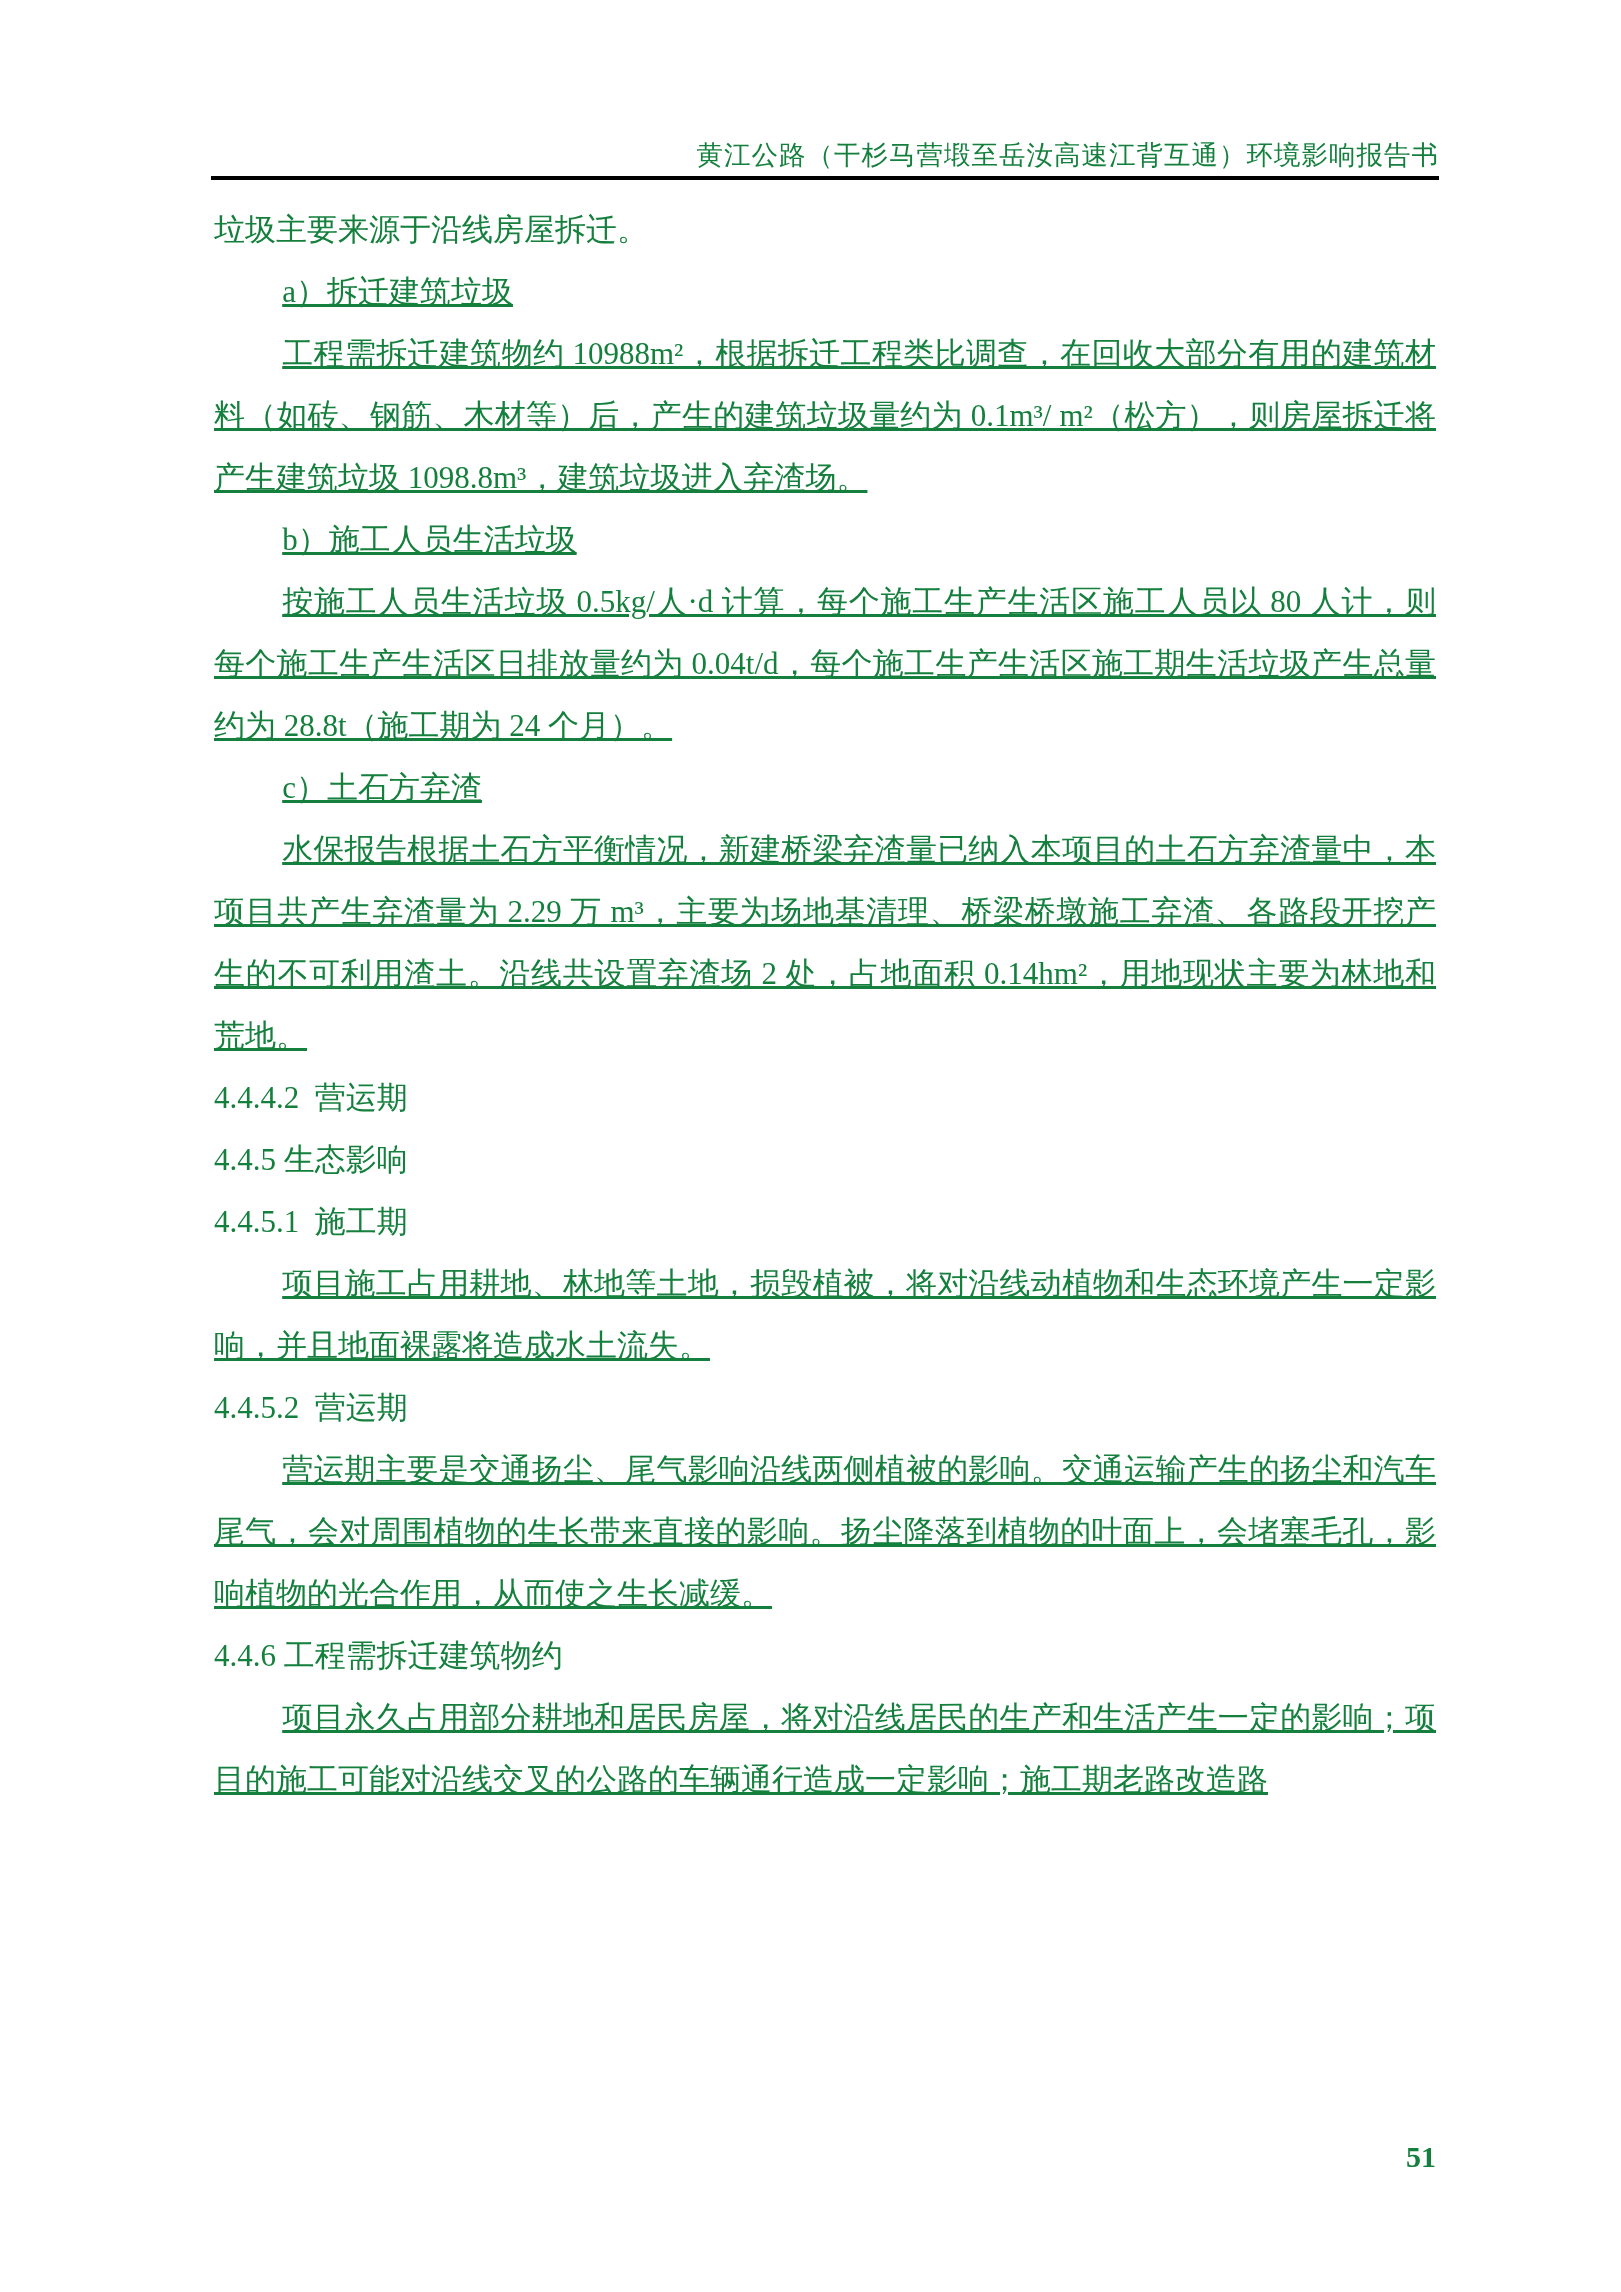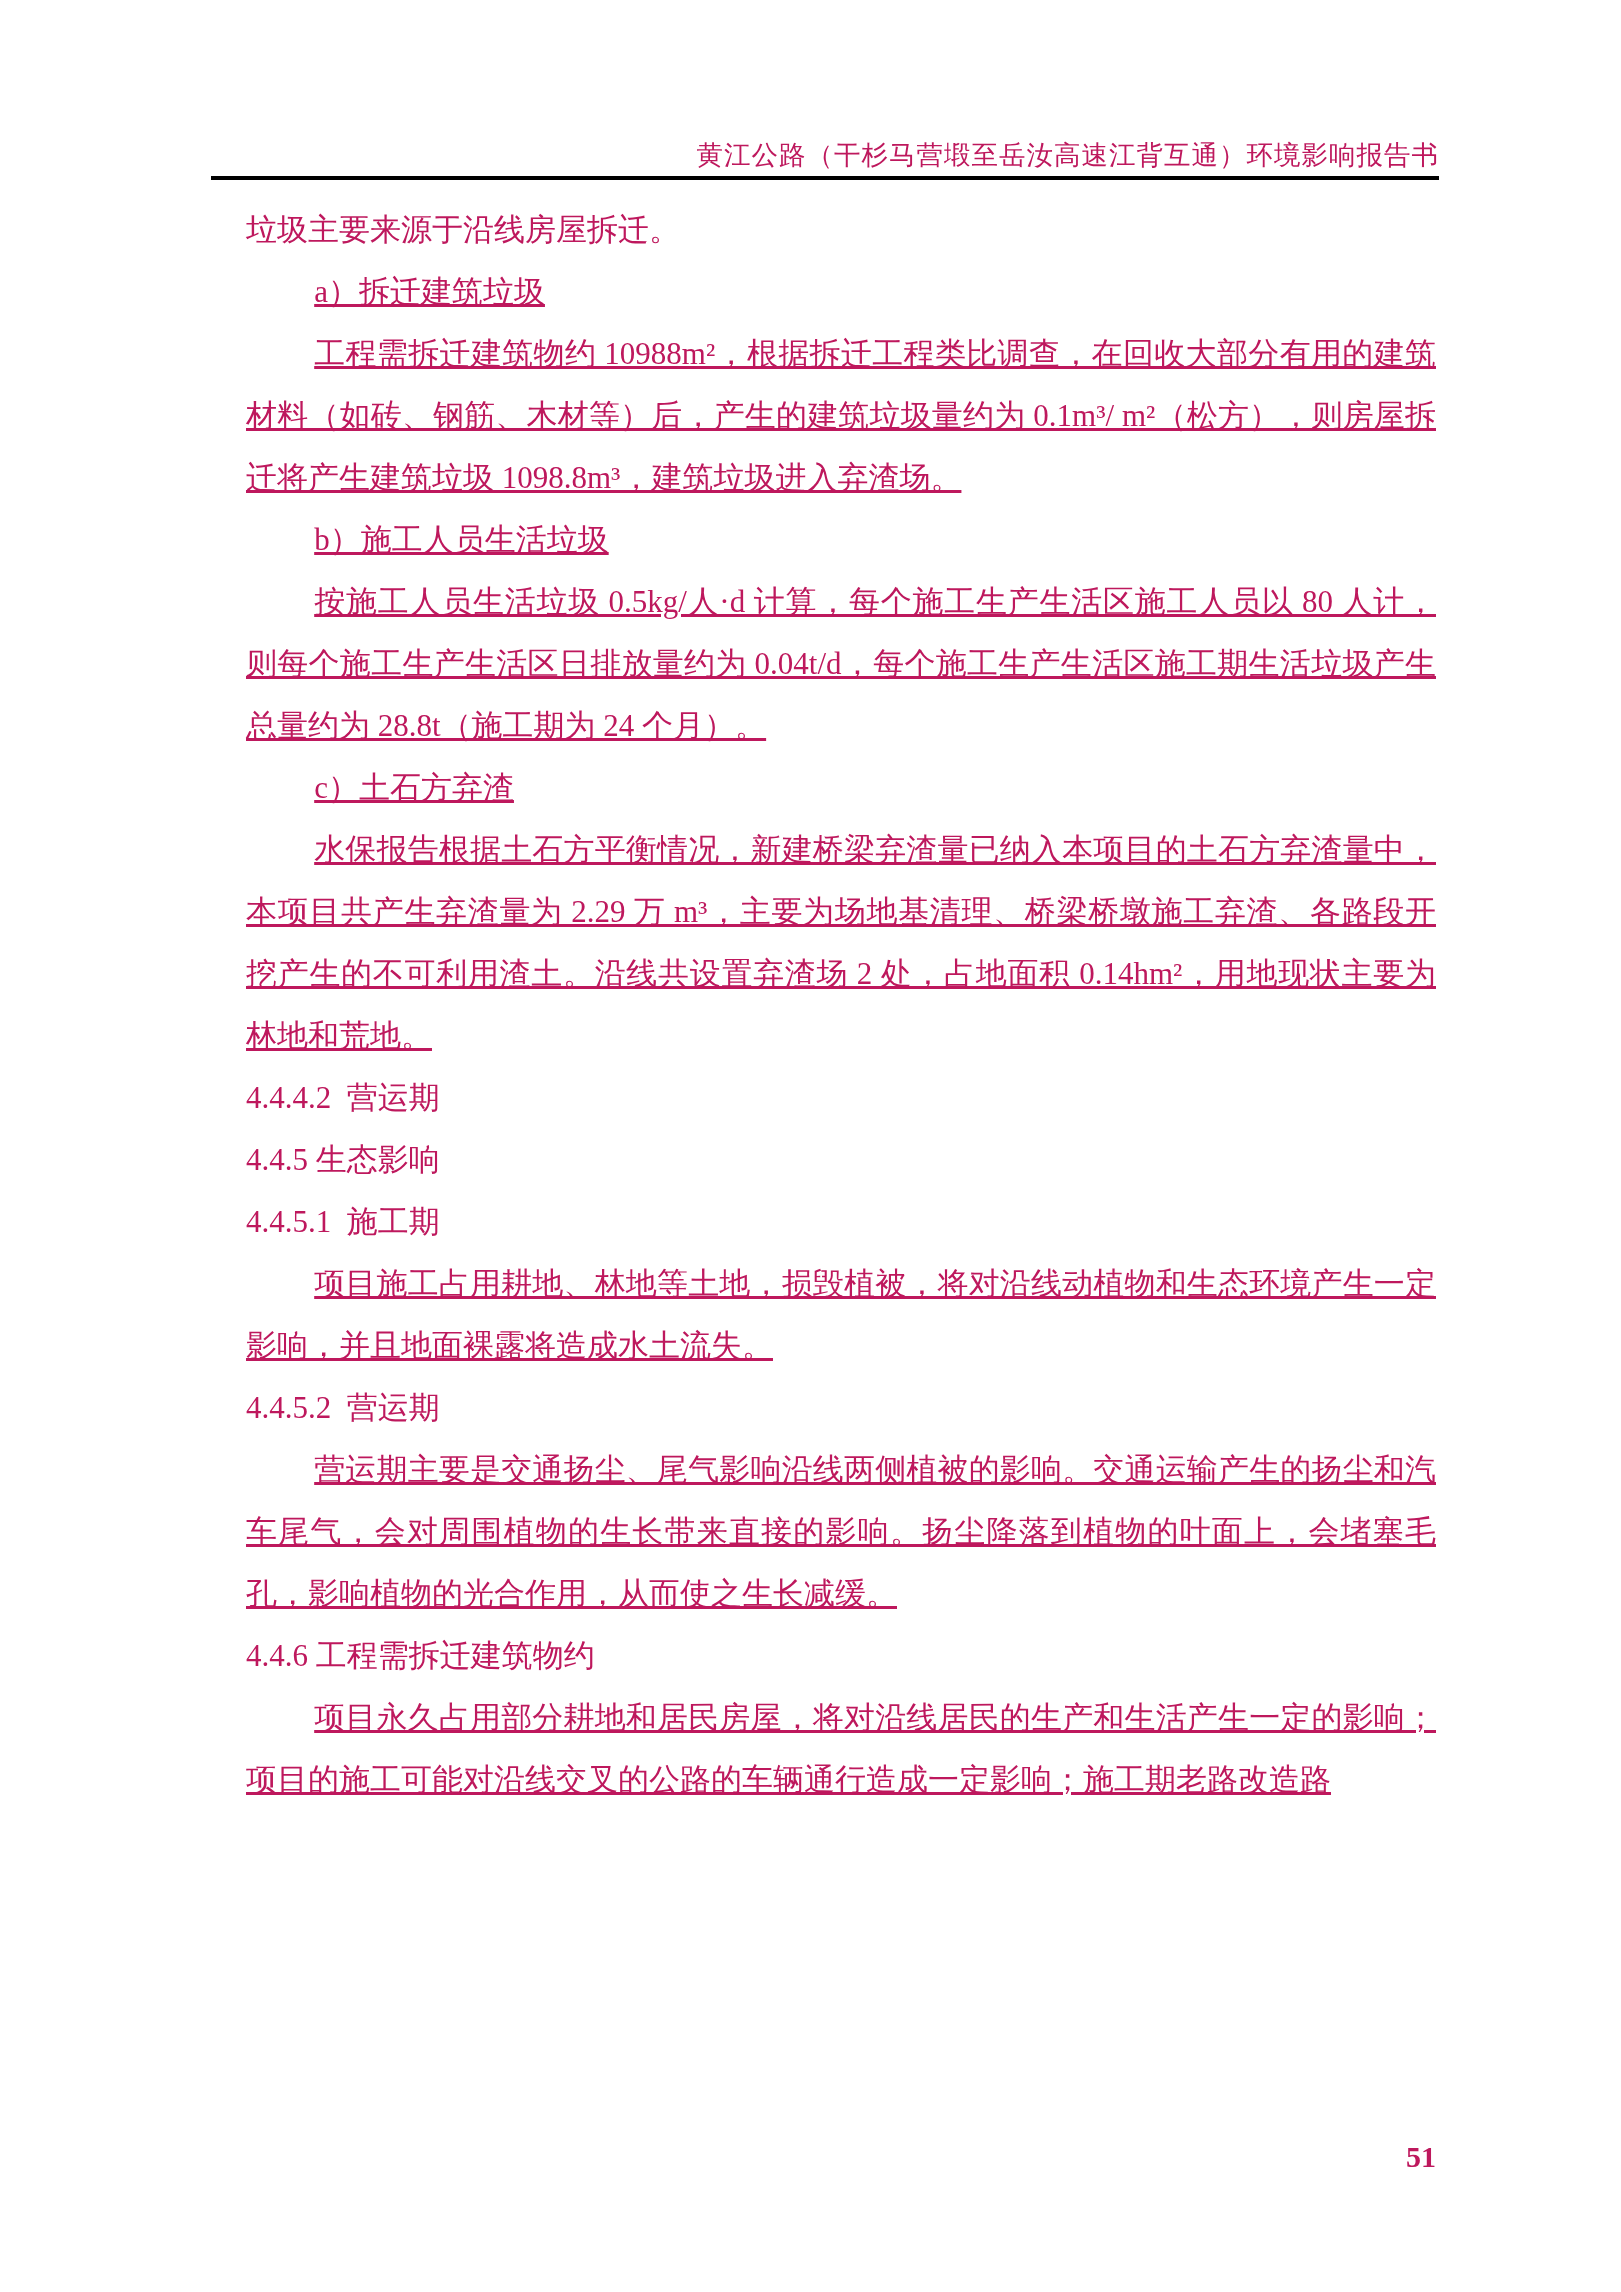--- a/index.html
+++ b/index.html
@@ -5,21 +5,21 @@
   html, body {
     margin: 0;
     padding: 0;
     background: #ffffff;
   }
   .page {
     position: relative;
     width: 1621px;
     height: 2241px;
     background: #ffffff;
-    color: #be185d;
+    color: #15803d;
     font-family: "Liberation Serif", "DejaVu Serif", serif;
     overflow: hidden;
   }
   .page-header {
     position: absolute;
     top: 139px;
     left: 211px;
     right: 182px;
     text-align: right;
     font-size: 26.5px;
@@ -29,21 +29,20 @@
     padding-bottom: 3.9px;
   }
   .page-body {
     position: absolute;
     top: 199px;
     left: 214px;
     right: 185px;
     font-size: 31px;
     line-height: 62px;
     text-align: justify;
-    margin-left: 32px;
   }
   .page-body p {
     margin: 0;
     padding: 0;
   }
   p.indent {
     text-indent: 2.2em;
     text-decoration: underline;
   }
   p.sec-heading {

